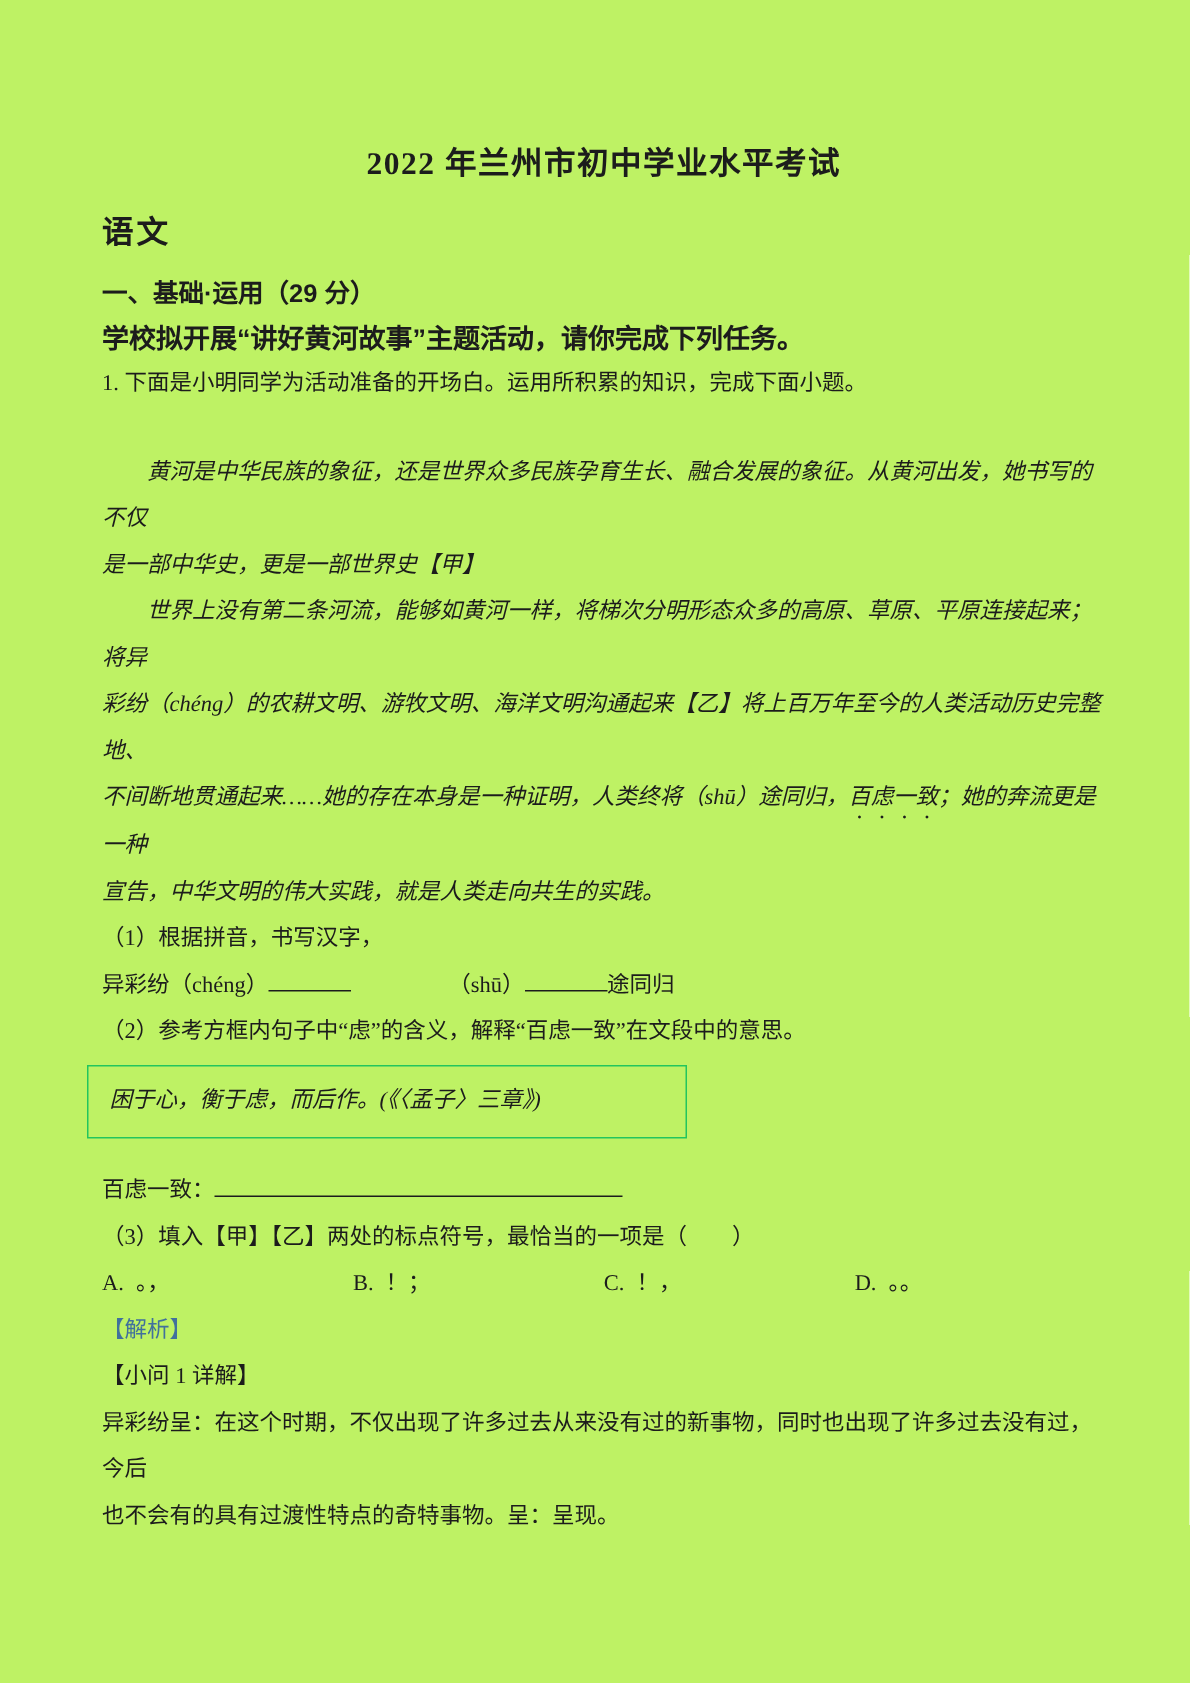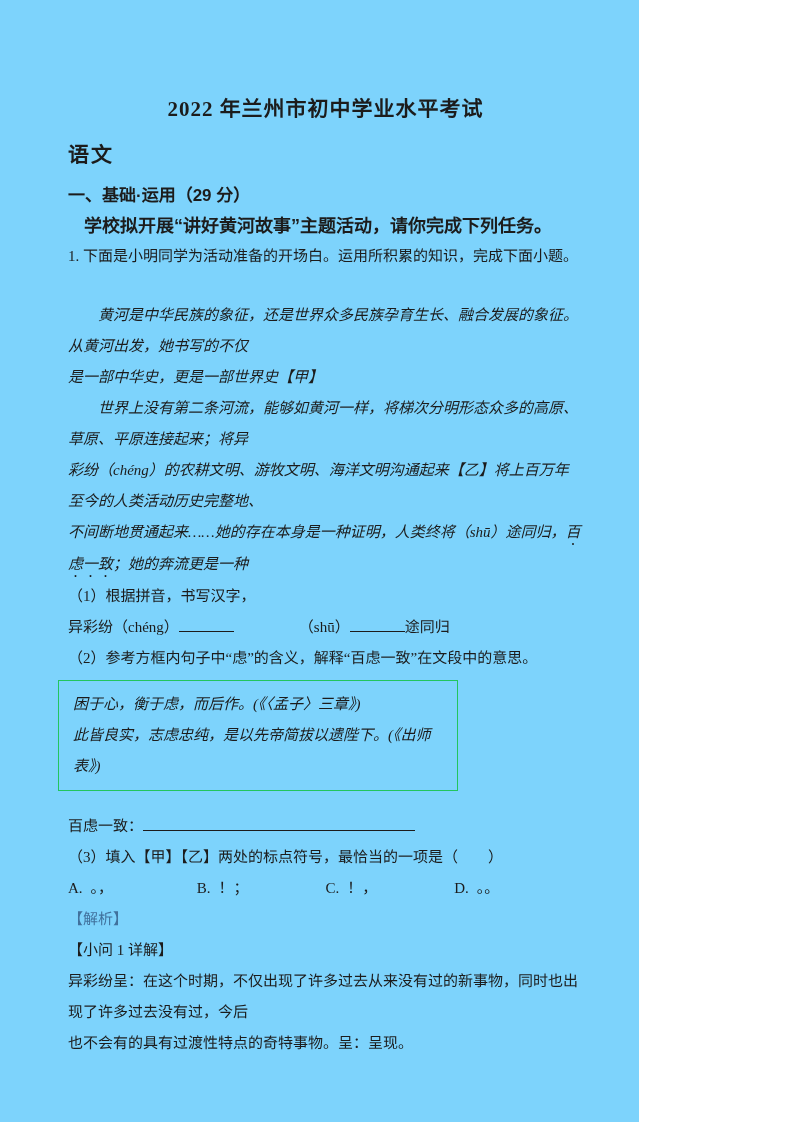--- a/index.html
+++ b/index.html
@@ -1,19 +1,19 @@
 <!DOCTYPE html>
 <html lang="zh-CN"><head>
 <meta charset="utf-8">
 <style>
   html,body { margin:0; padding:0; background:#ffffff; }
   .page {
     position:relative;
-    width:639px; height:1122px;
-    margin:0; background:#7dd3fc;
+    width:793px; height:1122px;
+    margin:0; background:#bef264;
     box-sizing:border-box;
     padding:88px 56px 0 68px;
     overflow:hidden;
     font-family:"Liberation Serif","DejaVu Serif",serif;
     color:#1c1c1c;
     font-size:15px;
   }
   .title {
     text-align:center; font-size:21px; font-weight:bold;
     line-height:26px; margin:8px 0 0 0; letter-spacing:1px;
@@ -21,21 +21,21 @@
   .subject {
     font-size:21px; font-weight:bold;
     line-height:26px; margin:20px 0 0 0; letter-spacing:2px;
   }
   .sec-heading {
     font-family:"Liberation Sans","DejaVu Sans",sans-serif;
     font-size:17px; font-weight:bold; line-height:24px; margin:16px 0 0 0;
   }
   .task {
     font-family:"Liberation Sans","DejaVu Sans",sans-serif;
-    font-size:18px; font-weight:bold; line-height:26px; margin:5px 0 0 16px;
+    font-size:18px; font-weight:bold; line-height:26px; margin:5px 0 0 0;
   }
   .line { line-height:31px; margin:0; }
   .q1-intro { margin-top:5px; line-height:24px; }
   .passage { margin-top:32px; }
   .kai { font-style:italic; }
   .indent { text-indent:2em; }
   .emph {
     -webkit-text-emphasis:filled dot; -webkit-text-emphasis-position:under right;
     text-emphasis:filled dot; text-emphasis-position:under right;
   }
@@ -68,33 +68,33 @@
   <div class="sec-heading">一、基础·运用（29 分）</div>
   <div class="task">学校拟开展“讲好黄河故事”主题活动，请你完成下列任务。</div>
   <div class="line q1-intro">1. 下面是小明同学为活动准备的开场白。运用所积累的知识，完成下面小题。</div>
 
   <div class="passage">
     <div class="line kai indent">黄河是中华民族的象征，还是世界众多民族孕育生长、融合发展的象征。从黄河出发，她书写的不仅</div>
     <div class="line kai">是一部中华史，更是一部世界史【甲】</div>
     <div class="line kai indent">世界上没有第二条河流，能够如黄河一样，将梯次分明形态众多的高原、草原、平原连接起来；将异</div>
     <div class="line kai">彩纷（chéng）的农耕文明、游牧文明、海洋文明沟通起来【乙】将上百万年至今的人类活动历史完整地、</div>
     <div class="line kai"><span>不间断地贯通起来……她的存在本身是一种证明，人类终将（shū）途同归，</span><span class="emph">百虑一致</span><span>；她的奔流更是一种</span></div>
+    <div class="line kai">宣告，中华文明的伟大实践，就是人类走向共生的实践。</div>
   </div>
 
   <div class="line">（1）根据拼音，书写汉字，</div>
 
   <div class="line">
     <span>异彩纷（chéng）</span><span class="blank w55"></span><span class="gap65"></span><span>（shū）</span><span class="blank w55"></span><span>途同归</span>
   </div>
 
   <div class="line">（2）参考方框内句子中“虑”的含义，解释“百虑一致”在文段中的意思。</div>
 
   <div class="quote-box">
     <div class="line kai">困于心，衡于虑，而后作。(《〈孟子〉三章》)</div>
-    <div class="line kai">此皆良实，志虑忠纯，是以先帝简拔以遗陛下。(《出师表》)</div>
   </div>
 
   <div class="line" style="margin-top:20px;">
     <span>百虑一致：</span><span class="blank w270"></span>
   </div>
 
   <div class="line">（3）填入【甲】【乙】两处的标点符号，最恰当的一项是（　　）</div>
 
   <div class="options-row">
     <span class="opt"><span class="opt-key">A.</span><span>。，</span></span>

